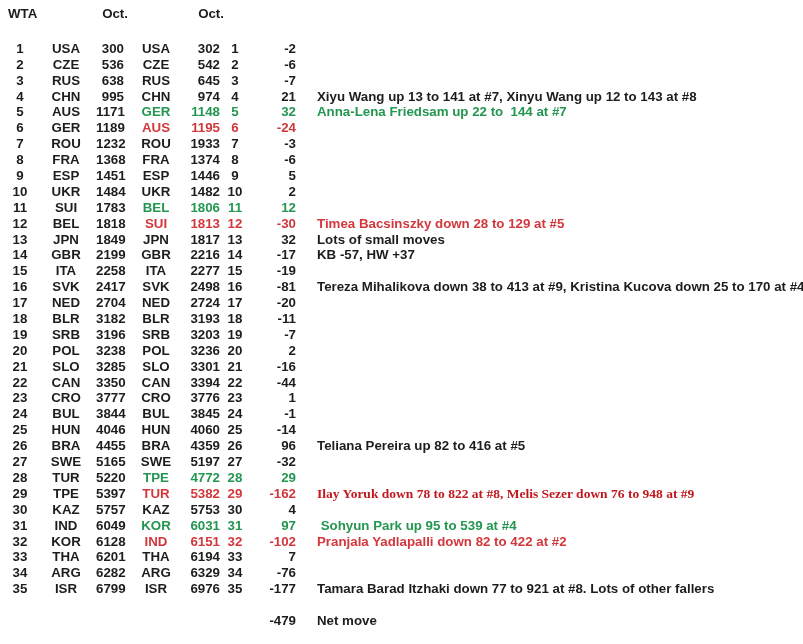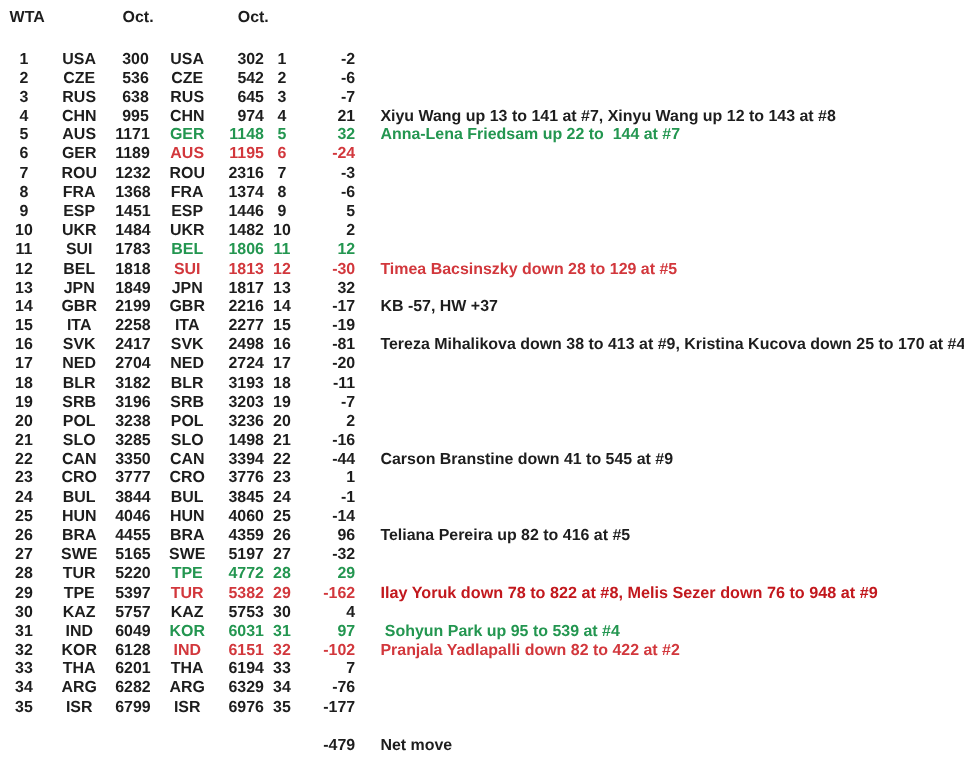--- a/index.html
+++ b/index.html
@@ -19,21 +19,21 @@
   .r2   {width:30px;text-align:center;}
   .tot  {width:46px;text-align:right;}
   .mover{padding-left:21px;text-align:left;}
   .wta  {width:92px;text-align:left;padding-left:4px;}
   .hspan{width:92px;}
   .mmhead{width:440px;text-align:center;}
   .spacer{height:19px;}
   .gap{height:15.9px;}
   .green{color:#239650;}
   .red{color:#d2373c;}
-  .serif{font-family:Liberation Sans, sans-serif;color:#c2181d;font-size:13.5px;}
+  .serif{font-family:Liberation Serif, serif;color:#c2181d;font-size:13.5px;}
 </style>
 </head>
 <body>
 
 <div class="sheet">
 
   <div class="row">
     <span class="c wta">WTA</span>
     <span class="c v1">Oct.</span>
     <span class="c c2"></span>
@@ -107,21 +107,21 @@
     <span class="c v2 red">1195</span>
     <span class="c r2 red">6</span>
     <span class="c tot red">-24</span>
   </div>
 
   <div class="row">
     <span class="c rank">7</span>
     <span class="c c1">ROU</span>
     <span class="c v1">1232</span>
     <span class="c c2">ROU</span>
-    <span class="c v2">2316</span>
+    <span class="c v2">1933</span>
     <span class="c r2">7</span>
     <span class="c tot">-3</span>
     <span class="c mover"></span>
   </div>
 
   <div class="row">
     <span class="c rank">8</span>
     <span class="c c1">FRA</span>
     <span class="c v1">1368</span>
     <span class="c c2">FRA</span>
@@ -176,20 +176,21 @@
   </div>
 
   <div class="row">
     <span class="c rank">13</span>
     <span class="c c1">JPN</span>
     <span class="c v1">1849</span>
     <span class="c c2">JPN</span>
     <span class="c v2">1817</span>
     <span class="c r2">13</span>
     <span class="c tot">32</span>
+    <span class="c mover">Lots of small moves</span>
   </div>
 
   <div class="row">
     <span class="c rank">14</span>
     <span class="c c1">GBR</span>
     <span class="c v1">2199</span>
     <span class="c c2">GBR</span>
     <span class="c v2">2216</span>
     <span class="c r2">14</span>
     <span class="c tot">-17</span>
@@ -260,35 +261,34 @@
     <span class="c r2">20</span>
     <span class="c tot">2</span>
     <span class="c mover"></span>
   </div>
 
   <div class="row">
     <span class="c rank">21</span>
     <span class="c c1">SLO</span>
     <span class="c v1">3285</span>
     <span class="c c2">SLO</span>
-    <span class="c v2">1498</span>
+    <span class="c v2">3301</span>
     <span class="c r2">21</span>
     <span class="c tot">-16</span>
     <span class="c mover"></span>
   </div>
 
   <div class="row">
     <span class="c rank">22</span>
     <span class="c c1">CAN</span>
     <span class="c v1">3350</span>
     <span class="c c2">CAN</span>
     <span class="c v2">3394</span>
     <span class="c r2">22</span>
     <span class="c tot">-44</span>
-    <span class="c mover">Carson Branstine down 41 to 545 at #9</span>
   </div>
 
   <div class="row">
     <span class="c rank">23</span>
     <span class="c c1">CRO</span>
     <span class="c v1">3777</span>
     <span class="c c2">CRO</span>
     <span class="c v2">3776</span>
     <span class="c r2">23</span>
     <span class="c tot">1</span>
@@ -417,20 +417,21 @@
   </div>
 
   <div class="row">
     <span class="c rank">35</span>
     <span class="c c1">ISR</span>
     <span class="c v1">6799</span>
     <span class="c c2">ISR</span>
     <span class="c v2">6976</span>
     <span class="c r2">35</span>
     <span class="c tot">-177</span>
+    <span class="c mover">Tamara Barad Itzhaki down 77 to 921 at #8. Lots of other fallers</span>
   </div>
 </div>
 
   <div class="gap"></div>
 
   <div class="row">
     <span class="c rank"></span>
     <span class="c c1"></span>
     <span class="c v1"></span>
     <span class="c c2"></span>

